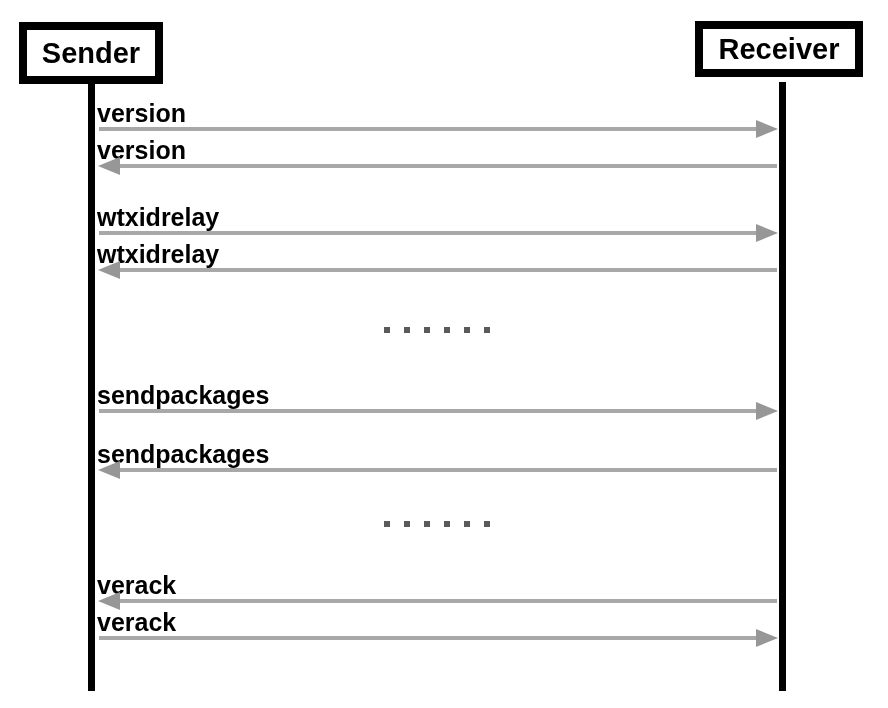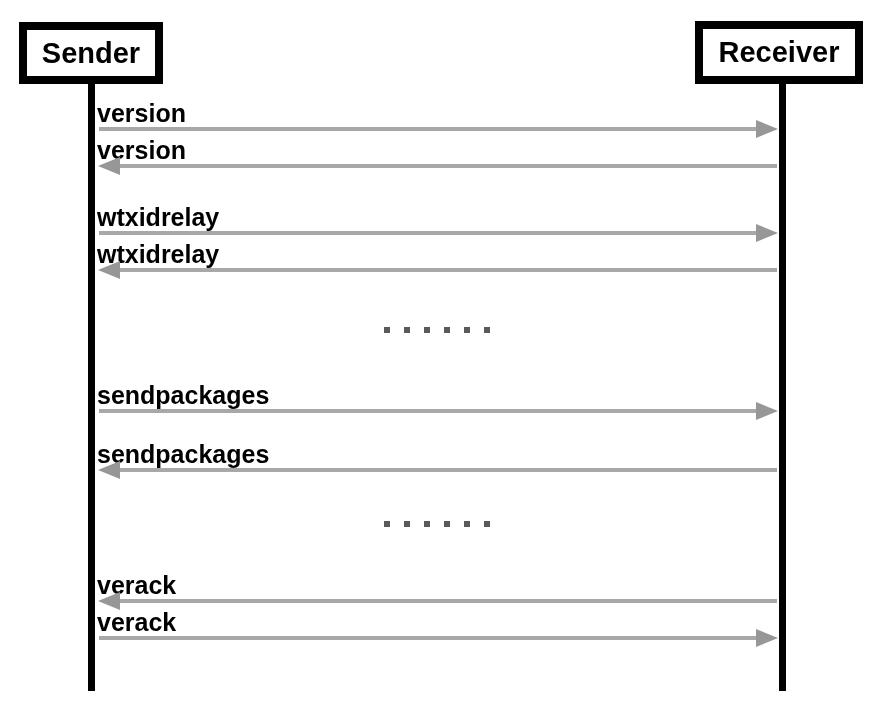--- a/index.html
+++ b/index.html
@@ -23,21 +23,21 @@
     display: flex;
     align-items: center;
     justify-content: center;
     font-weight: bold;
     font-size: 29px;
     color: #000000;
     letter-spacing: 0px;
     z-index: 3;
   }
   .actor-sender   { left: 19px;  top: 22px; width: 144px; height: 62px; text-align: right; }
-  .actor-receiver { left: 695px; top: 21px; width: 168px; height: 63px; text-align: center; }
+  .actor-receiver { left: 695px; top: 21px; width: 168px; height: 56px; text-align: center; }
   .lifeline {
     position: absolute;
     width: 7px;
     background: #000000;
     z-index: 2;
   }
   .lifeline-sender   { left: 88px;  top: 82px; height: 609px; }
   .lifeline-receiver { left: 779px; top: 82px; height: 609px; }
   .msg-label {
     position: absolute;

